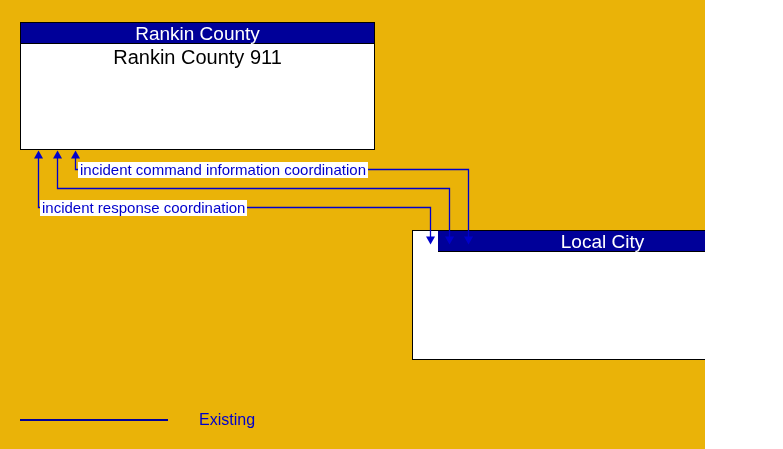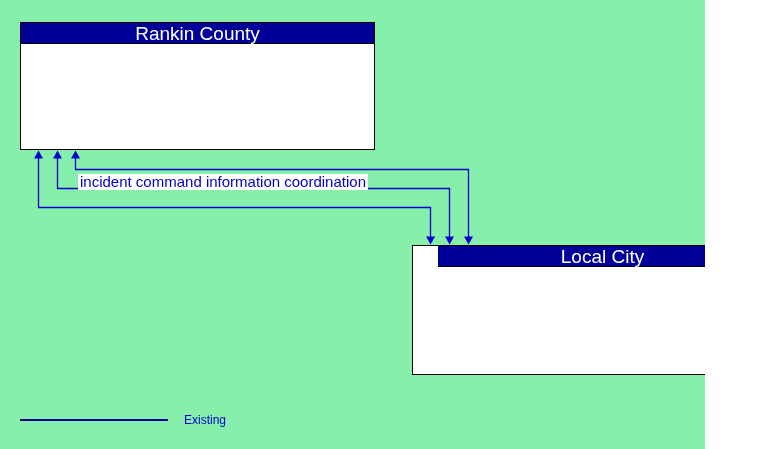--- a/index.html
+++ b/index.html
@@ -8,31 +8,31 @@
     --flow: #0000CC;
     --legend-line: #000099;
     --box-border: #000000;
   }
   * { box-sizing: border-box; }
   html, body { margin: 0; padding: 0; background: #ffffff; }
   .stage {
     position: relative;
     width: 705px;
     height: 449px;
-    background: #86efac;
+    background: #eab308;
     font-family: "Liberation Sans", sans-serif;
     overflow: hidden;
   }
   .entity-box {
     position: absolute;
     border: 1px solid var(--box-border);
     background: #ffffff;
   }
   .entity-box.rankin { left: 20px;  top: 22px;  width: 355px; height: 128px; }
-  .entity-box.local  { left: 412px; top: 245px; width: 356px; height: 130px; padding-left: 25px; }
+  .entity-box.local  { left: 412px; top: 230px; width: 356px; height: 130px; padding-left: 25px; }
   .entity-header {
     height: 21px;
     background: var(--header-fill);
     border-bottom: 1px solid var(--box-border);
     color: #ffffff;
     text-align: center;
     font-size: 19px;
     line-height: 21px;
     white-space: nowrap;
   }
@@ -48,47 +48,47 @@
   .flow-line { fill: none; stroke: var(--flow); stroke-width: 1.3px; }
   .arrowhead { fill: var(--flow); stroke: none; }
   .flow-label {
     position: absolute;
     font-size: 15px;
     line-height: 16px;
     color: var(--flow);
     background: #ffffff;
     padding: 0 2px;
     white-space: nowrap;
-    margin-top: 12px;
   }
   .flow-label.cmd  { left: 78px; top: 162px; }
   .flow-label.rpt  { left: 59px; top: 181px; }
   .flow-label.resp { left: 40px; top: 200px; }
   .legend-line {
     position: absolute;
     left: 20px; top: 419px;
     width: 148px; height: 1.5px;
     background: var(--legend-line);
   }
   .legend-label {
     position: absolute;
-    left: 184px; top: 411px;
-    font-size: 12px;
+    left: 199px; top: 411px;
+    font-size: 16px;
     line-height: 18px;
     color: var(--flow);
     white-space: nowrap;
   }
 </style>
 </head>
 <body>
 
 <div class="stage">
 
   <div class="entity-box rankin">
     <div class="entity-header">Rankin County</div>
+    <div class="entity-body">Rankin County 911</div>
   </div>
 
   <div class="entity-box local">
     <div class="entity-header">Local City</div>
   </div>
 
   <svg class="flows" width="783" height="449" viewBox="0 0 783 449">
 
     <path class="flow-line" d="M75.5,157 V169.5 H468.5 V237"></path>
     <polygon class="arrowhead" points="71,158.5 80,158.5 75.5,150.5"></polygon>
@@ -97,17 +97,18 @@
     <path class="flow-line" d="M57.5,157 V188.5 H449.5 V237"></path>
     <polygon class="arrowhead" points="53,158.5 62,158.5 57.5,150.5"></polygon>
     <polygon class="arrowhead" points="445,236.5 454,236.5 449.5,244.5"></polygon>
 
     <path class="flow-line" d="M38.5,157 V207.5 H430.5 V237"></path>
     <polygon class="arrowhead" points="34,158.5 43,158.5 38.5,150.5"></polygon>
     <polygon class="arrowhead" points="426,236.5 435,236.5 430.5,244.5"></polygon>
   </svg>
 
   <span class="flow-label cmd">incident command information coordination</span>
+  <span class="flow-label resp">incident response coordination</span>
 
   <div class="legend-line"></div>
   <span class="legend-label">Existing</span>
 
 </div>
 
 </body></html>

